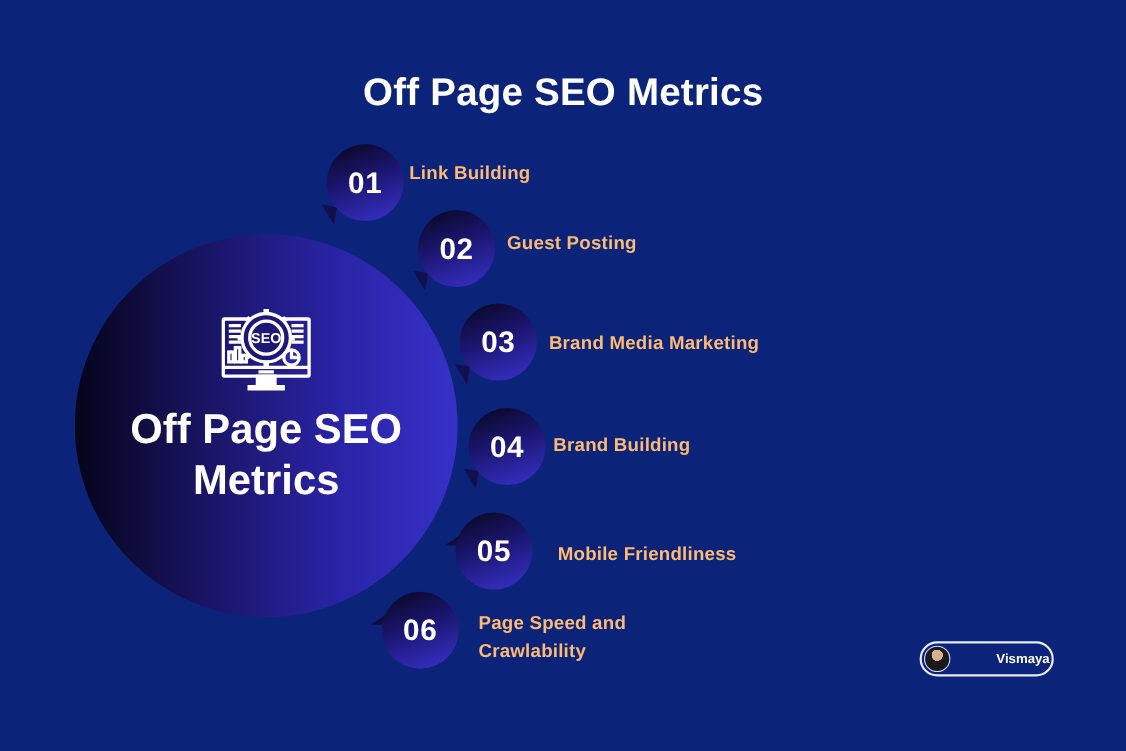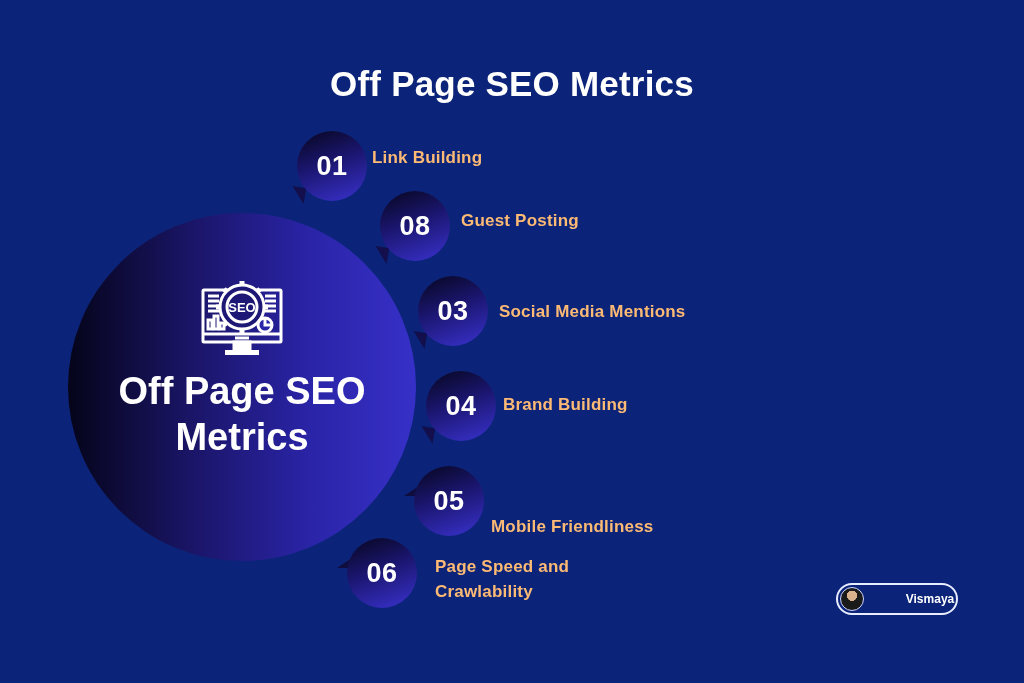--- a/index.html
+++ b/index.html
@@ -121,44 +121,44 @@
 <div class="bubble" style="left:297px; top:131px;">
   <span class="tail left"></span>
   <span class="circle"></span>
   <span class="num">01</span>
 </div>
 <div class="label" style="left:372px; top:145px;">Link Building</div>
 
 <div class="bubble" style="left:380px; top:191px;">
   <span class="tail left"></span>
   <span class="circle"></span>
-  <span class="num">08</span>
+  <span class="num">02</span>
 </div>
 <div class="label" style="left:461px; top:208px;">Guest Posting</div>
 
 <div class="bubble" style="left:418px; top:276px;">
   <span class="tail left"></span>
   <span class="circle"></span>
   <span class="num">03</span>
 </div>
-<div class="label" style="left:499px; top:299px;">Social Media Mentions</div>
+<div class="label" style="left:499px; top:299px;">Brand Media Marketing</div>
 
 <div class="bubble" style="left:426px; top:371px;">
   <span class="tail left"></span>
   <span class="circle"></span>
   <span class="num">04</span>
 </div>
 <div class="label" style="left:503px; top:392px;">Brand Building</div>
 
 <div class="bubble" style="left:414px; top:466px;">
   <span class="tail upleft"></span>
   <span class="circle"></span>
   <span class="num">05</span>
 </div>
-<div class="label" style="left:491px; top:491px;margin-top:23px;">Mobile Friendliness</div>
+<div class="label" style="left:507px; top:491px;">Mobile Friendliness</div>
 
 <div class="bubble" style="left:347px; top:538px;">
   <span class="tail upleft"></span>
   <span class="circle"></span>
   <span class="num">06</span>
 </div>
 <div class="label" style="left:435px; top:554px;">
   <div>Page Speed and</div>
   <div>Crawlability</div>
 </div>

